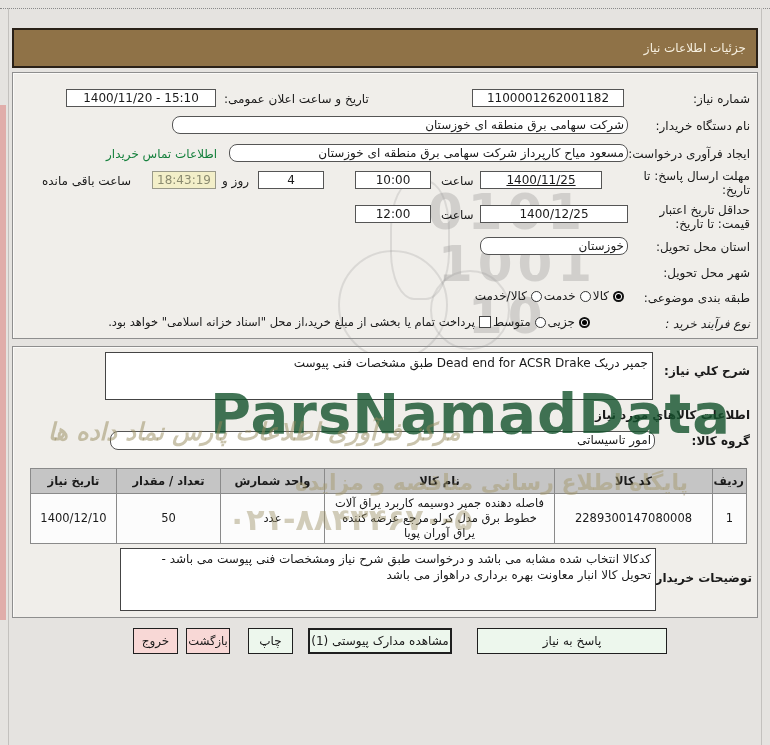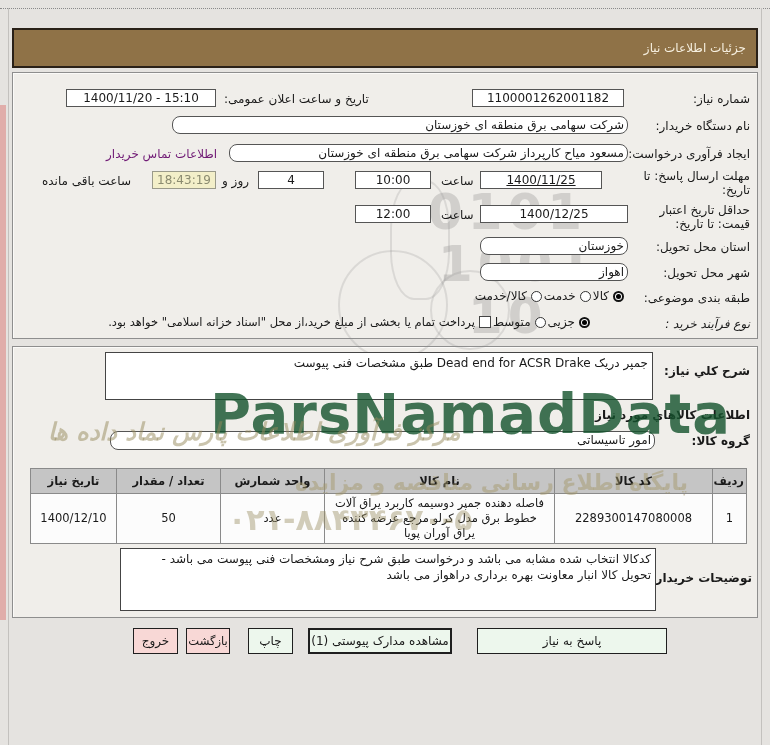--- a/index.html
+++ b/index.html
@@ -38,21 +38,21 @@
     padding:0 3px; font-size:12px;
   }
   .num { direction:ltr; text-align:center; }
   .rtlval { text-align:right;border-radius:8px; }
   .areabox {
     z-index:3; background:#FFFFFF; border:1px solid #444;
     padding:2px 4px; overflow:hidden; text-align:right;
     line-height:16px; white-space:pre-line; font-size:12px;
   }
   .timer { background:#F3EFC9; color:#8B8B70; border:1px solid #9A9A8A; }
-  .link { color:#701a75; cursor:pointer; z-index:3; white-space:nowrap; }
+  .link { color:#15803d; cursor:pointer; z-index:3; white-space:nowrap; }
 
   .choice-row { z-index:3; display:flex; align-items:center; direction:rtl; }
   .radio {
     width:11px; height:11px; border:1px solid #333; border-radius:50%;
     background:#FFF; display:inline-block; position:relative; flex:0 0 auto;
   }
   .radio.sel { border:2px solid #111; }
   .radio.sel::after {
     content:""; position:absolute; left:1px; top:1px; width:5px; height:5px;
     border-radius:50%; background:#000;
@@ -142,21 +142,20 @@
   <div class="abs lbl2" style="right:20px; top:203px; width:118px;">حداقل تاریخ اعتبار
 قیمت: تا تاریخ:</div>
   <div class="abs field num" style="left:480px; top:205px; width:148px;">1400/12/25</div>
   <div class="abs lbl" style="left:441px; top:208px;">ساعت</div>
   <div class="abs field num" style="left:355px; top:205px; width:76px;">12:00</div>
 
   <div class="abs lbl" style="right:20px; top:240px;">استان محل تحویل:</div>
   <div class="abs field rtlval" style="left:480px; top:237px; width:148px;">خوزستان</div>
 
   <div class="abs lbl" style="right:20px; top:266px;">شهر محل تحویل:</div>
-  <div class="abs field rtlval" style="left:480px; top:263px; width:148px;">اهواز</div>
 
   <div class="abs lbl" style="right:20px; top:291px;">طبقه بندی موضوعی:</div>
   <div class="abs choice-row" style="right:146px; top:289px;">
     <span class="copt">
       <span class="radio sel"></span>
       <span>کالا</span>
     </span>
     <span class="copt">
       <span class="radio"></span>
       <span>خدمت</span>

